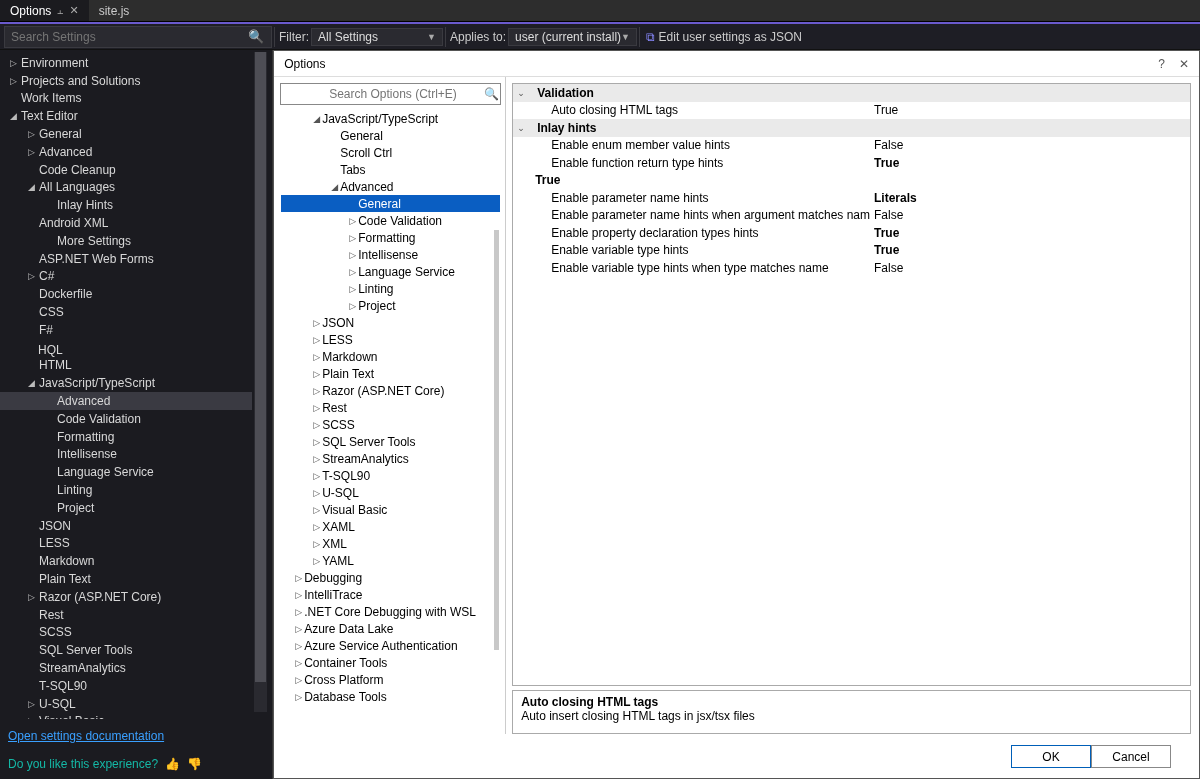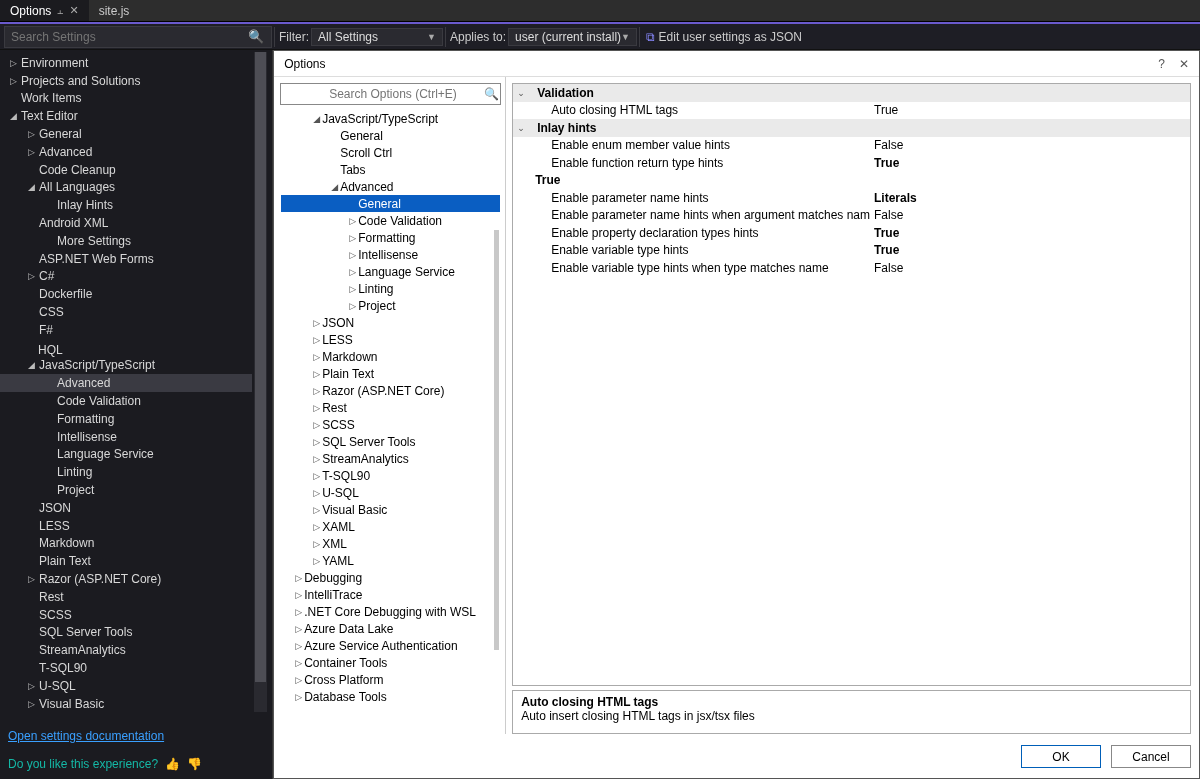--- a/index.html
+++ b/index.html
@@ -52,21 +52,21 @@
   .grid-wrap { flex:1; border:1px solid #aaa; margin:6px 8px 4px 6px; overflow:hidden;}
   .grid-row { display:flex; align-items:center; height:17.5px; border-bottom:0px solid #eee; padding-left:4px;}
   .grid-row.cat { background:#eaeaea; font-weight:normal;}
   .grid-row .exp { width:14px; font-size:9px; color:#555;}
   .grid-row .name { flex:1; padding-left:6px; white-space:nowrap; overflow:hidden;}
   .grid-row .val { width:320px; padding-left:4px;}
   .grid-row .val.bold { font-weight:bold;}
   .grid-row.prop .name { padding-left:20px;}
   .desc-box { border:1px solid #aaa; margin:0 8px 0 6px; padding:4px 8px 8px 8px; height:44px;}
   .desc-box .dt { font-weight:bold;}
-  .dlg-buttons { position:absolute; right:8px; bottom:10px; display:flex; gap:10px;}
+  .dlg-buttons { position:absolute; right:28px; bottom:10px; display:flex; }
   .btn { min-width:80px; height:23px; border:1px solid #888; background:#fff; display:flex; align-items:center; justify-content:center;}
   .btn.primary { border:1px solid #005fb8;}
 </style>
 </head>
 <body>
 
 <div class="tabbar">
   <div class="tab active">
     <span>Options</span>
     <span class="pin">⫠</span>
@@ -165,20 +165,24 @@
           <span class="tw"></span>
           <span class="lbl">CSS</span>
         </div>
         <div class="side-row" style="padding-left: 26px;">
           <span class="tw"></span>
           <span class="lbl">F#</span>
         </div>
         <div class="side-row" style="padding-left: 25px; align-items: flex-end;">
           <span class="tw"></span>
           <span class="lbl">HQL</span>
+        </div>
+        <div class="side-row" style="padding-left: 26px;">
+          <span class="tw"></span>
+          <span class="lbl">HTML</span>
         </div>
         <div class="side-row" style="padding-left: 26px;">
           <span class="tw">◢</span>
           <span class="lbl">JavaScript/TypeScript</span>
         </div>
         <div class="side-row sel" style="padding-left: 44px;">
           <span class="tw"></span>
           <span class="lbl">Advanced</span>
         </div>
         <div class="side-row" style="padding-left: 44px;">

